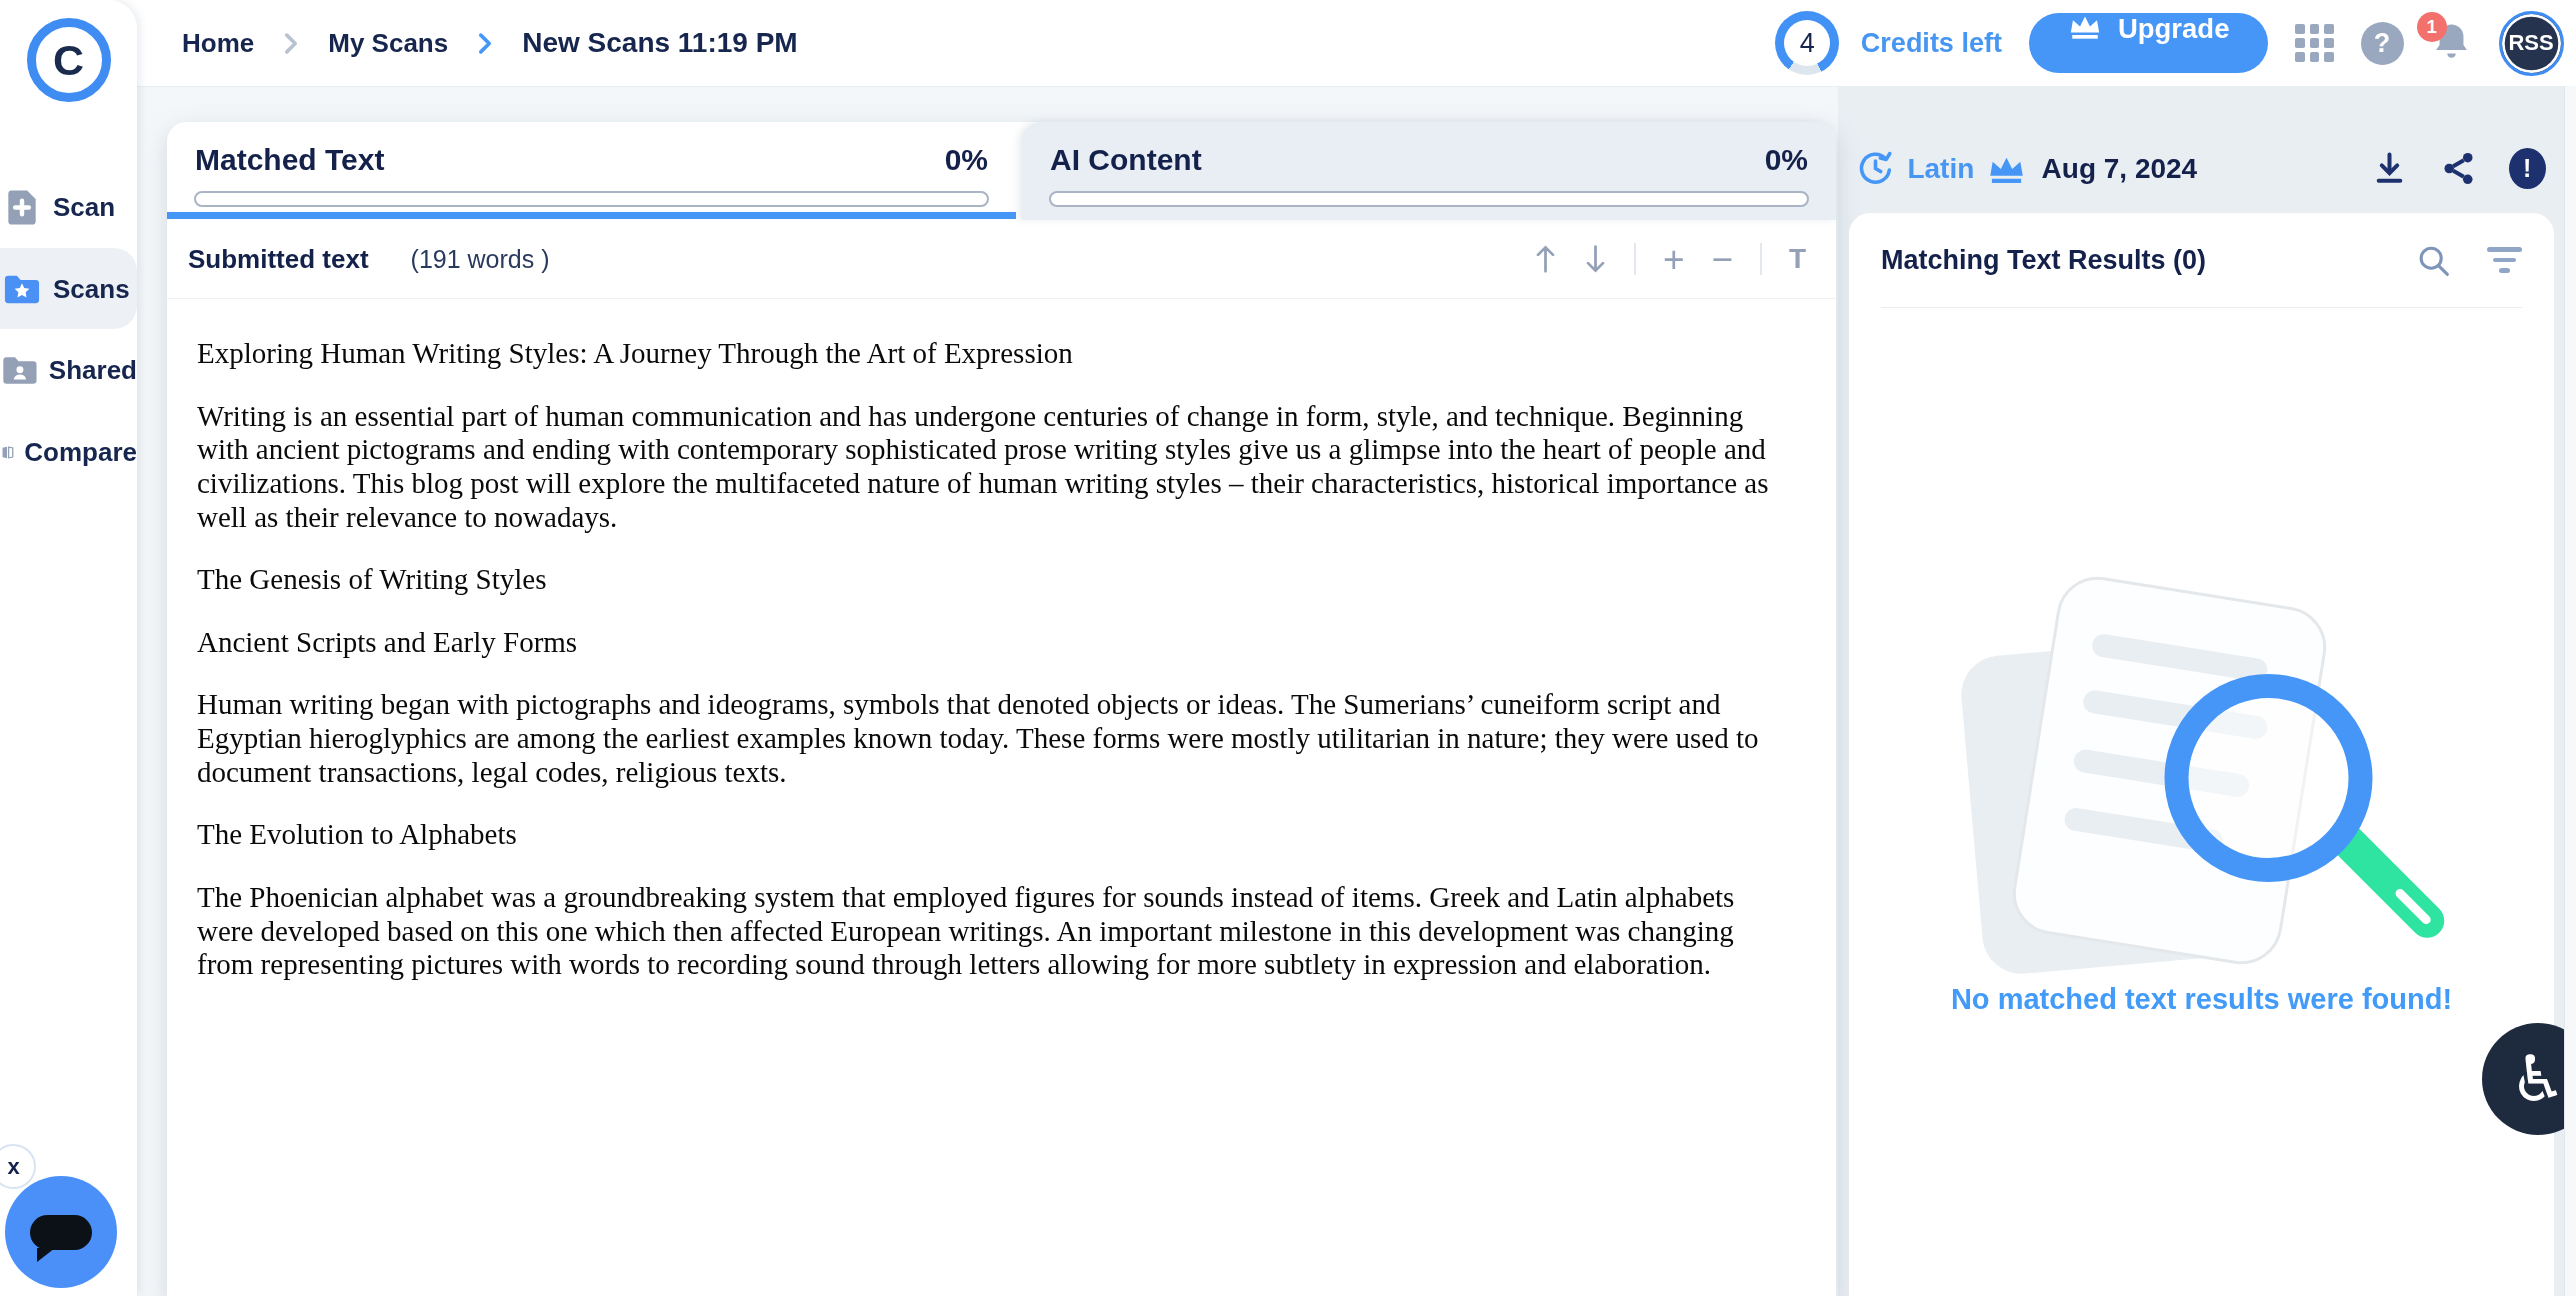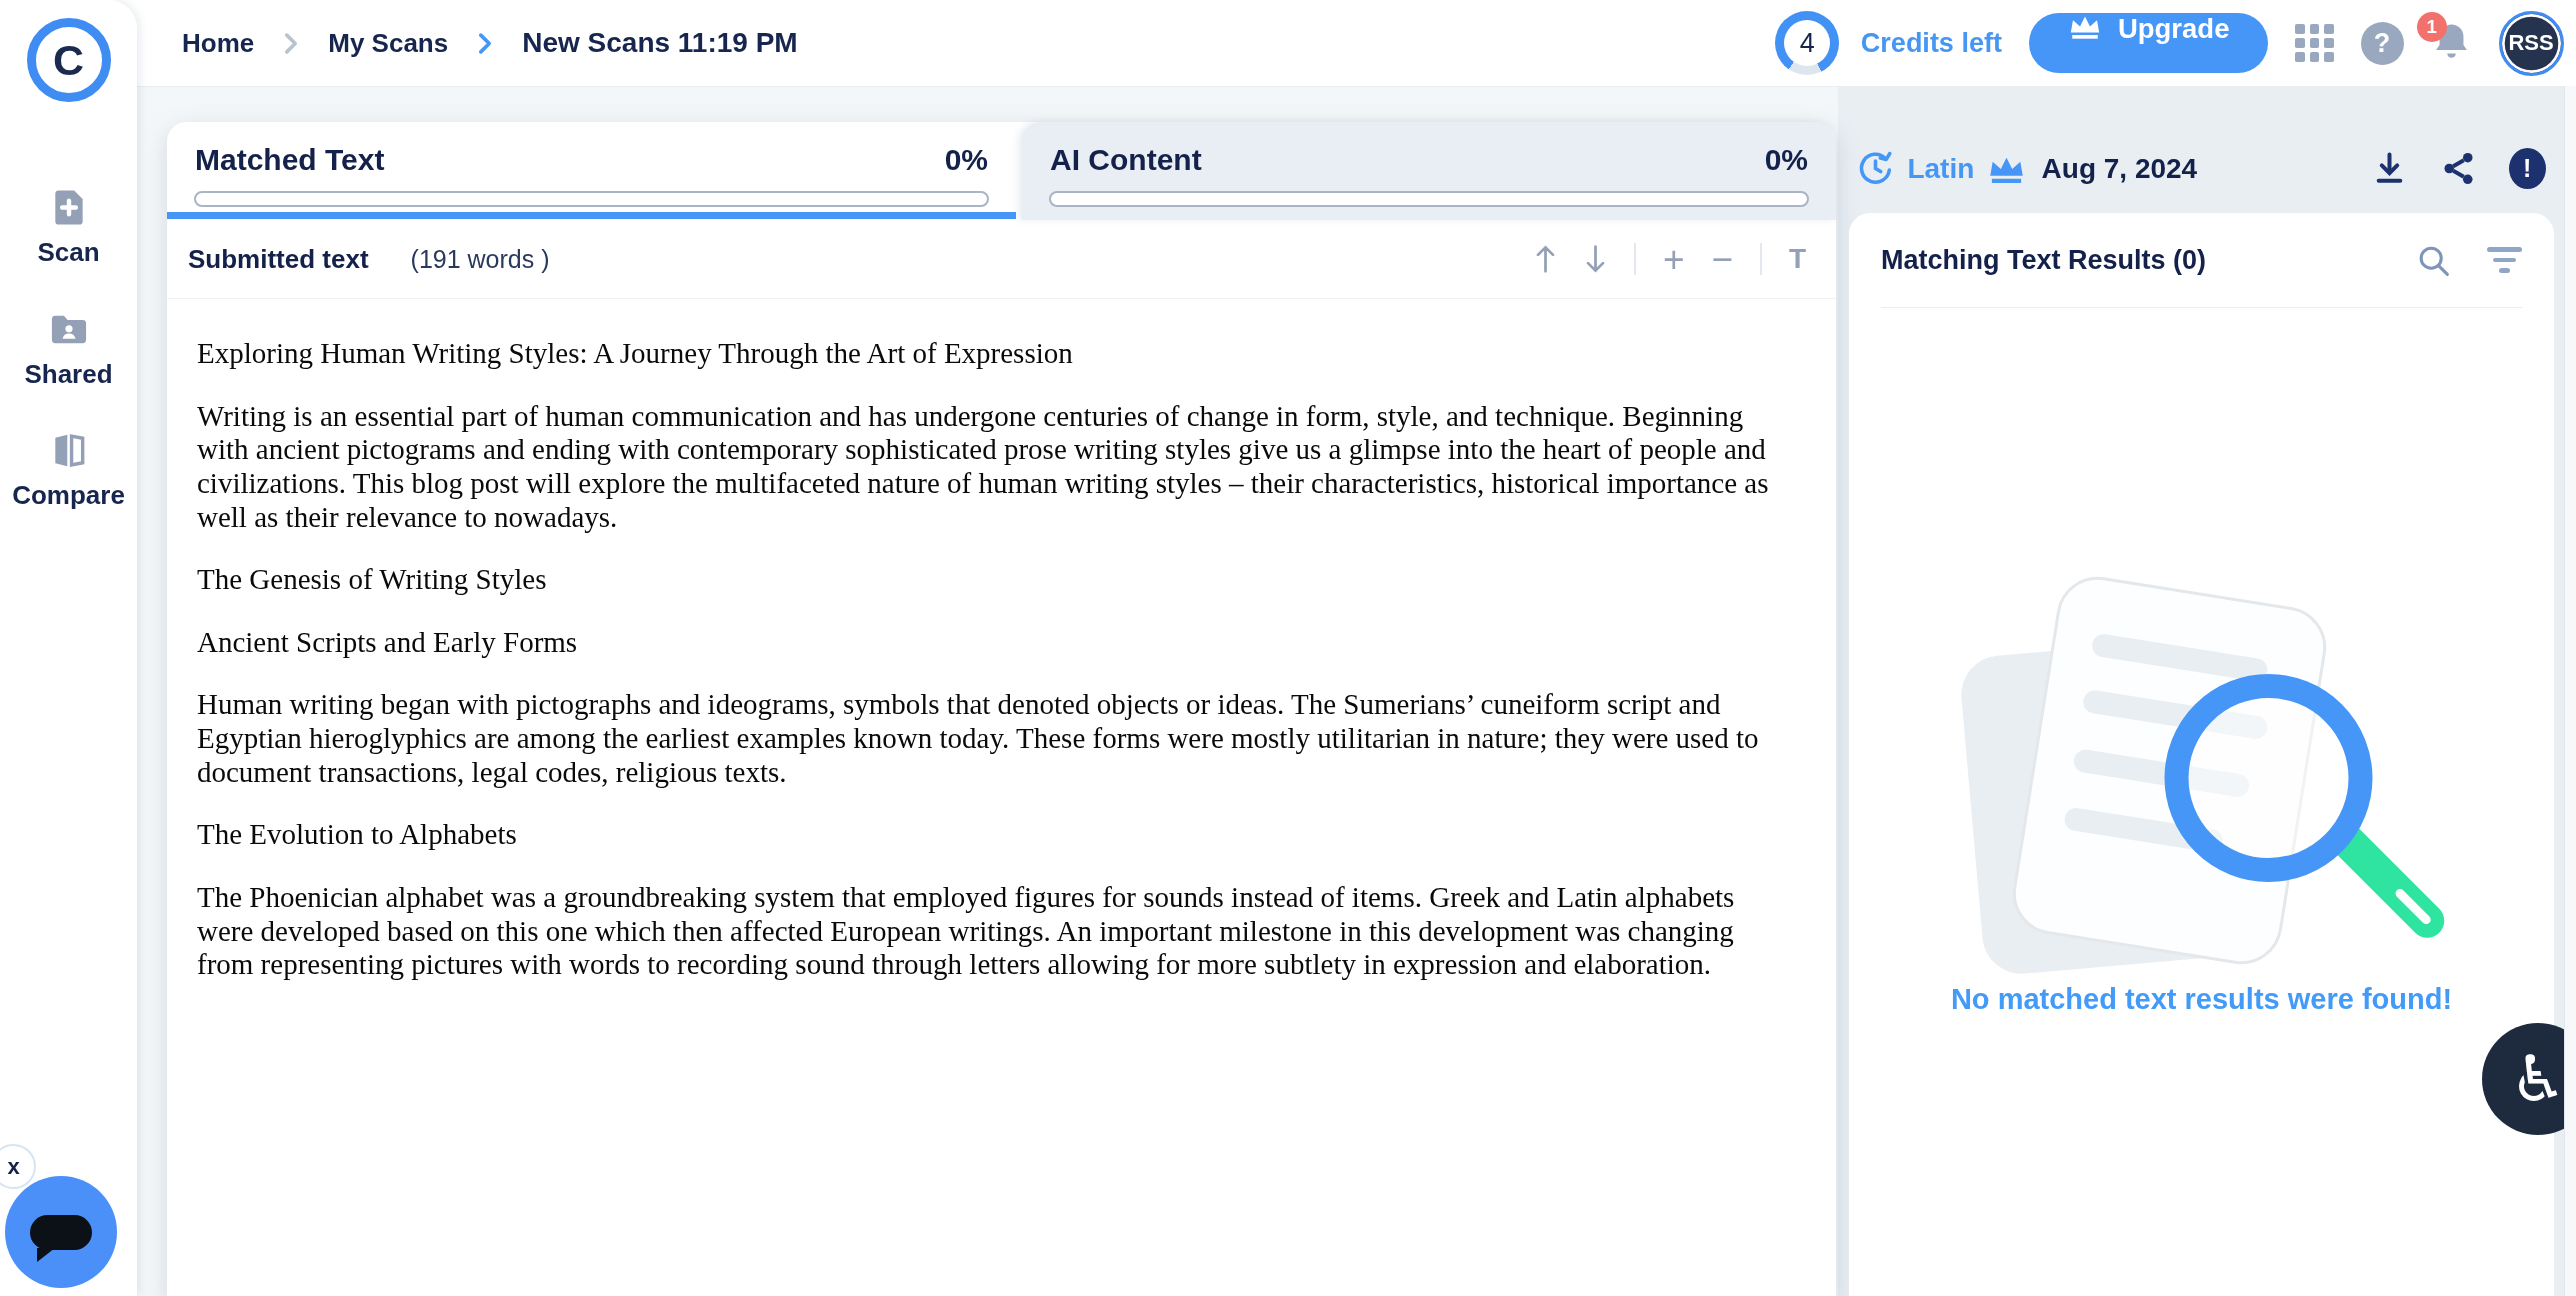--- a/index.html
+++ b/index.html
@@ -32,21 +32,21 @@
   .avatar{width:59px;height:59px;border-radius:50%;background:#25334e;border:3.5px solid #3f8cf3;
       box-shadow:inset 0 0 0 2.7px #fff;color:#fff;font-size:22px;font-weight:700;
       display:flex;align-items:center;justify-content:center;cursor:pointer;}
 
   
   .sidebar{position:absolute;left:0;top:0;width:137px;height:1296px;background:#fff;z-index:3;
       border-top-right-radius:28px;box-shadow:2.7px 0 9px rgba(125,145,165,.18);}
   .logo{width:66px;height:66px;margin:18px auto 0;border-radius:50%;border:9px solid #3f8cf3;
       display:flex;align-items:center;justify-content:center;font-size:43px;font-weight:800;color:#1a2b4d;cursor:pointer;}
   .side-nav{margin-top:64px;display:flex;flex-direction:column;}
-  .side-item{padding:21px 0 19.5px;display:flex;flex-direction:column;align-items:center;gap:9px;
+  .side-item{padding:21px 0 19.5px;display:flex;flex-direction:row;align-items:center;gap:9px;
       font-size:26px;font-weight:600;color:#17264e;cursor:pointer;}
   .side-item.active{background:#edf1f5;border-radius:0 23px 23px 0;}
   .side-item svg{width:44px;height:41px;}
 
   
   .main-bg{position:absolute;left:137px;top:86px;width:1701px;height:1210px;background:#f4f7f9;}
   .right-bg{position:absolute;left:1838px;top:86px;width:727px;height:1210px;background:#e9eef3;}
   .pagescroll{position:absolute;right:0;top:86px;width:10.6px;height:1210px;background:#f6f8f9;
       border-left:0.9px solid #e3e8ec;z-index:6;cursor:pointer;}
 
@@ -195,20 +195,27 @@
   <aside class="sidebar">
     <div class="logo">C</div>
     <nav class="side-nav">
       <div class="side-item">
         <svg viewBox="0 0 24 24">
           <path d="M6 2 h9 l5 5 v13 a2 2 0 0 1 -2 2 H6 a2 2 0 0 1 -2 -2 V4 a2 2 0 0 1 2 -2Z" fill="#93a0b5"></path>
           <path d="M12 8 v8 M8 12 h8" stroke="#fff" stroke-width="2.6" stroke-linecap="round" fill="none"></path>
         </svg>
         <span>Scan</span>
       </div>
+      <div class="side-item active">
+        <svg viewBox="0 0 24 24">
+          <path d="M2 6 a2 2 0 0 1 2 -2 h5 l2.2 2.5 H20 a2 2 0 0 1 2 2 V18 a2 2 0 0 1 -2 2 H4 a2 2 0 0 1 -2 -2Z" fill="#4a90f5"></path>
+          <path d="M12 8.4 l1.3 2.7 3 .45 -2.15 2.1 .5 3 -2.65 -1.4 -2.65 1.4 .5 -3 -2.15 -2.1 3 -.45Z" fill="#fff"></path>
+        </svg>
+        <span>Scans</span>
+      </div>
       <div class="side-item">
         <svg viewBox="0 0 24 24">
           <path d="M2 6 a2 2 0 0 1 2 -2 h5 l2.2 2.5 H20 a2 2 0 0 1 2 2 V18 a2 2 0 0 1 -2 2 H4 a2 2 0 0 1 -2 -2Z" fill="#93a0b5"></path>
           <circle cx="12" cy="11.6" r="2.1" fill="#fff"></circle>
           <path d="M8.2 17.4 a3.9 3.9 0 0 1 7.6 0Z" fill="#fff"></path>
         </svg>
         <span>Shared</span>
       </div>
       <div class="side-item">
         <svg viewBox="0 0 24 24">

